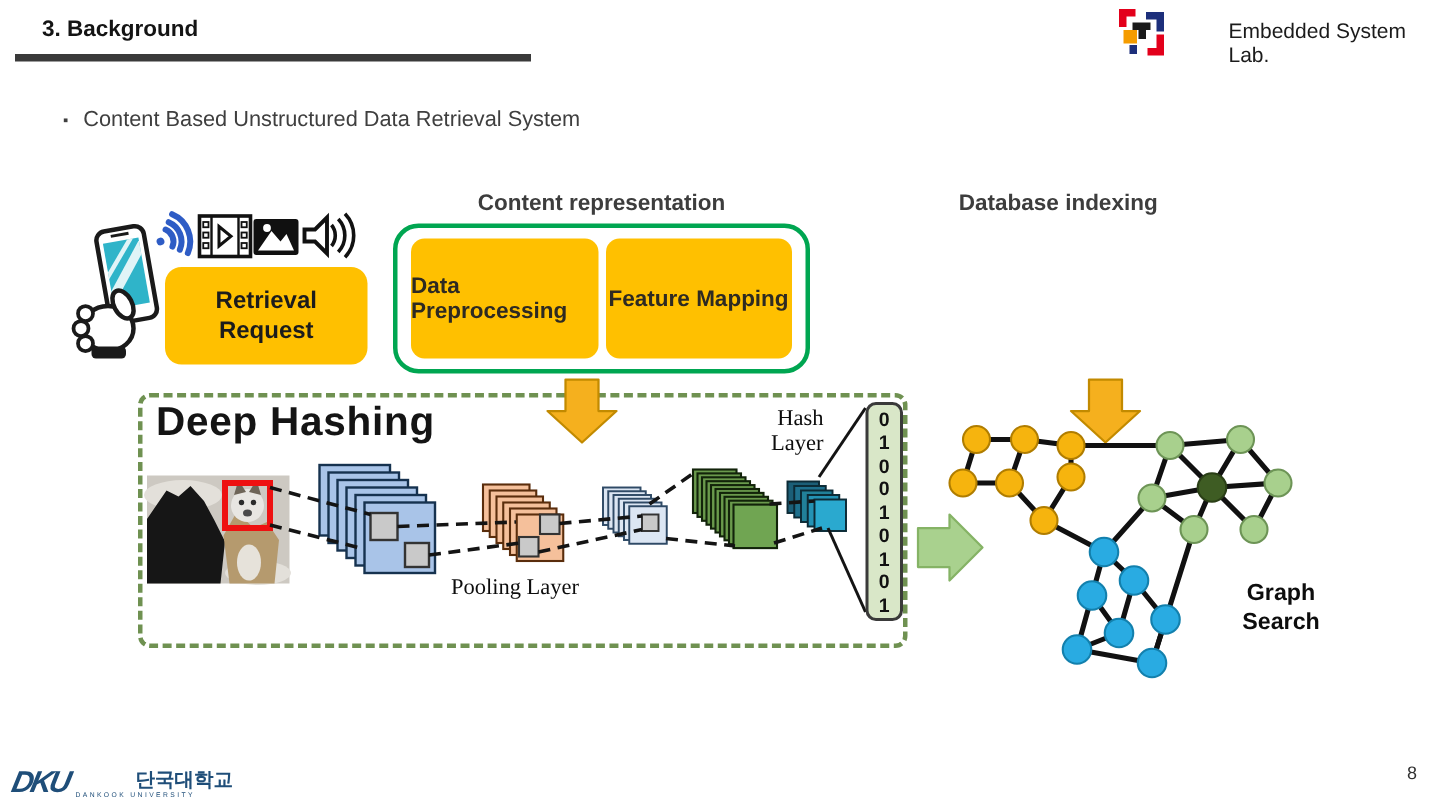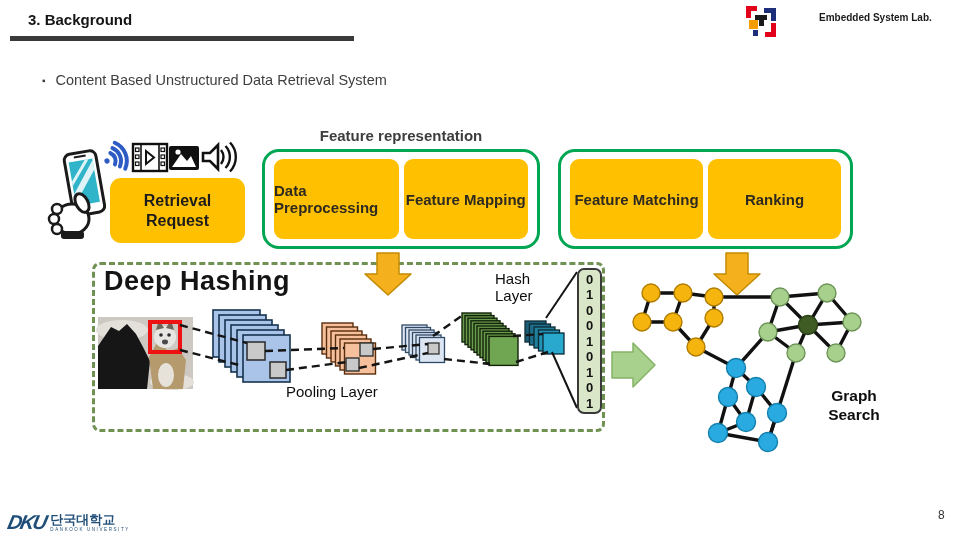--- a/index.html
+++ b/index.html
@@ -4,21 +4,21 @@
 <style>
   html,body{margin:0;padding:0;background:#e9e9e9;}
   .slide{
     position:relative;width:960px;height:540px;background:#ffffff;
     overflow:hidden;font-family:"Liberation Sans",sans-serif;margin:0 auto;
   }
   .abs{position:absolute;}
   
   .slide-title{left:28px;top:11px;font-size:15px;font-weight:bold;color:#141414;}
   .title-bar{left:10px;top:36px;width:344px;height:5px;background:#3a3a3a;}
-  .lab-name{left:781px;top:12px;font-size:10px;font-weight:bold;color:#1b1b1b;padding-left:38px;}
+  .lab-name{left:781px;top:12px;font-size:14px;font-weight:normal;color:#1b1b1b;padding-left:38px;}
   .bullet-row{left:42px;top:72px;display:flex;gap:10px;align-items:flex-start;
     font-size:14.5px;color:#3f3f3f;}
   .bullet-glyph{font-size:10px;line-height:18px;color:#3f3f3f;}
   
   .pipe-heading{font-size:15px;font-weight:bold;color:#3d3d3d;text-align:center;}
   .h-feature{left:262px;top:127px;width:278px;}
   .h-db{left:558px;top:127px;width:295px;}
   .green-box{border:3.5px solid #00A651;border-radius:17px;background:#fff;
     display:flex;flex-direction:row;gap:5px;padding:7px 9px;box-sizing:border-box;}
   .gb-feature{left:262px;top:149px;width:278px;height:100px;}
@@ -27,39 +27,39 @@
     justify-content:center;font-size:15px;font-weight:bold;color:#2e2a22;}
   
   .retrieval-box{left:110px;top:178px;width:135px;height:65px;background:#FFC000;
     border-radius:11px;display:flex;align-items:center;justify-content:center;text-align:center;
     font-size:16px;font-weight:bold;color:#1c1c1c;line-height:1.25;padding:0 25px;box-sizing:border-box;}
   
   .deep-box{left:92px;top:262px;width:513px;height:170px;border:3px dashed #6F9151;
     border-radius:8px;box-sizing:border-box;}
   .deep-title{left:104px;top:266px;font-size:27px;font-weight:600;color:#141414;
     letter-spacing:0.5px;z-index:6;}
-  .layer-label{font-size:15px;color:#0d0d0d;text-align:left;line-height:1.1;z-index:6;}
+  .layer-label{font-size:15px;color:#0d0d0d;text-align:right;line-height:1.1;z-index:6;font-family:Liberation Serif, serif;}
   .lbl-conv{left:160px;top:391px;width:120px;}
   .lbl-pool{left:286px;top:384px;width:100px;}
   .lbl-fc{left:424px;top:368px;width:86px;}
   .lbl-hash{left:495px;top:271px;width:54px;}
   
   .hash-col{left:577px;top:268px;width:25px;height:146px;background:#D9E7C8;
     border:2px solid #3a3a3a;border-radius:7px;box-sizing:border-box;display:flex;
     flex-direction:column;align-items:center;justify-content:space-evenly;z-index:6;}
   .hash-bit{font-size:13px;font-weight:600;color:#111;line-height:1;}
   
   .graph-label{left:817px;top:386px;width:74px;font-size:15.5px;font-weight:bold;
     color:#0d0d0d;text-align:center;line-height:1.25;z-index:6;}
   
   .footer-logo{left:8px;top:511px;display:flex;align-items:center;gap:5px;z-index:6;}
   .dku-mark{font-size:20px;font-weight:bold;font-style:italic;color:#1f4e79;
     transform:skewX(-12deg);letter-spacing:-2px;}
   .univ-col{display:flex;flex-direction:column;line-height:1;}
-  .univ-kr{font-size:13px;font-weight:bold;color:#1f4e79;}
+  .univ-kr{font-size:13px;font-weight:bold;color:#1f4e79;margin-left:40px;}
   .univ-en{font-size:4.5px;color:#1f4e79;letter-spacing:1.6px;margin-top:2px;}
   .page-num{left:938px;top:508px;font-size:12px;color:#333;z-index:6;}
   
   .art{left:0;top:0;z-index:5;pointer-events:none;}
   .logo-svg{left:745px;top:5px;width:33px;height:33px;}
 </style>
 </head>
 <body>
 
 <div class="slide">
@@ -79,29 +79,26 @@
     <rect x="20" y="27" width="11" height="5" fill="#E3001B"></rect>
     <rect x="26" y="18" width="5" height="13" fill="#E3001B"></rect>
   </svg>
   <div class="abs lab-name">Embedded System Lab.</div>
 
   <div class="abs bullet-row">
     <span class="bullet-glyph">▪</span>
     <span>Content Based Unstructured Data Retrieval System</span>
   </div>
 
-  <div class="abs pipe-heading h-feature">Feature representation</div>
+  <div class="abs pipe-heading h-feature">Content representation</div>
+  <div class="abs pipe-heading h-db">Database indexing</div>
 
   <div class="abs green-box gb-feature">
     <div class="step-btn">Data Preprocessing</div>
     <div class="step-btn">Feature Mapping</div>
-  </div>
-  <div class="abs green-box gb-db">
-    <div class="step-btn">Feature Matching</div>
-    <div class="step-btn">Ranking</div>
   </div>
 
   <div class="abs retrieval-box">Retrieval Request</div>
 
   <div class="abs deep-box"></div>
   <div class="abs deep-title">Deep Hashing</div>
   <div class="abs layer-label lbl-pool">Pooling Layer</div>
   <div class="abs layer-label lbl-hash">Hash Layer</div>
 
   <div class="abs hash-col">

